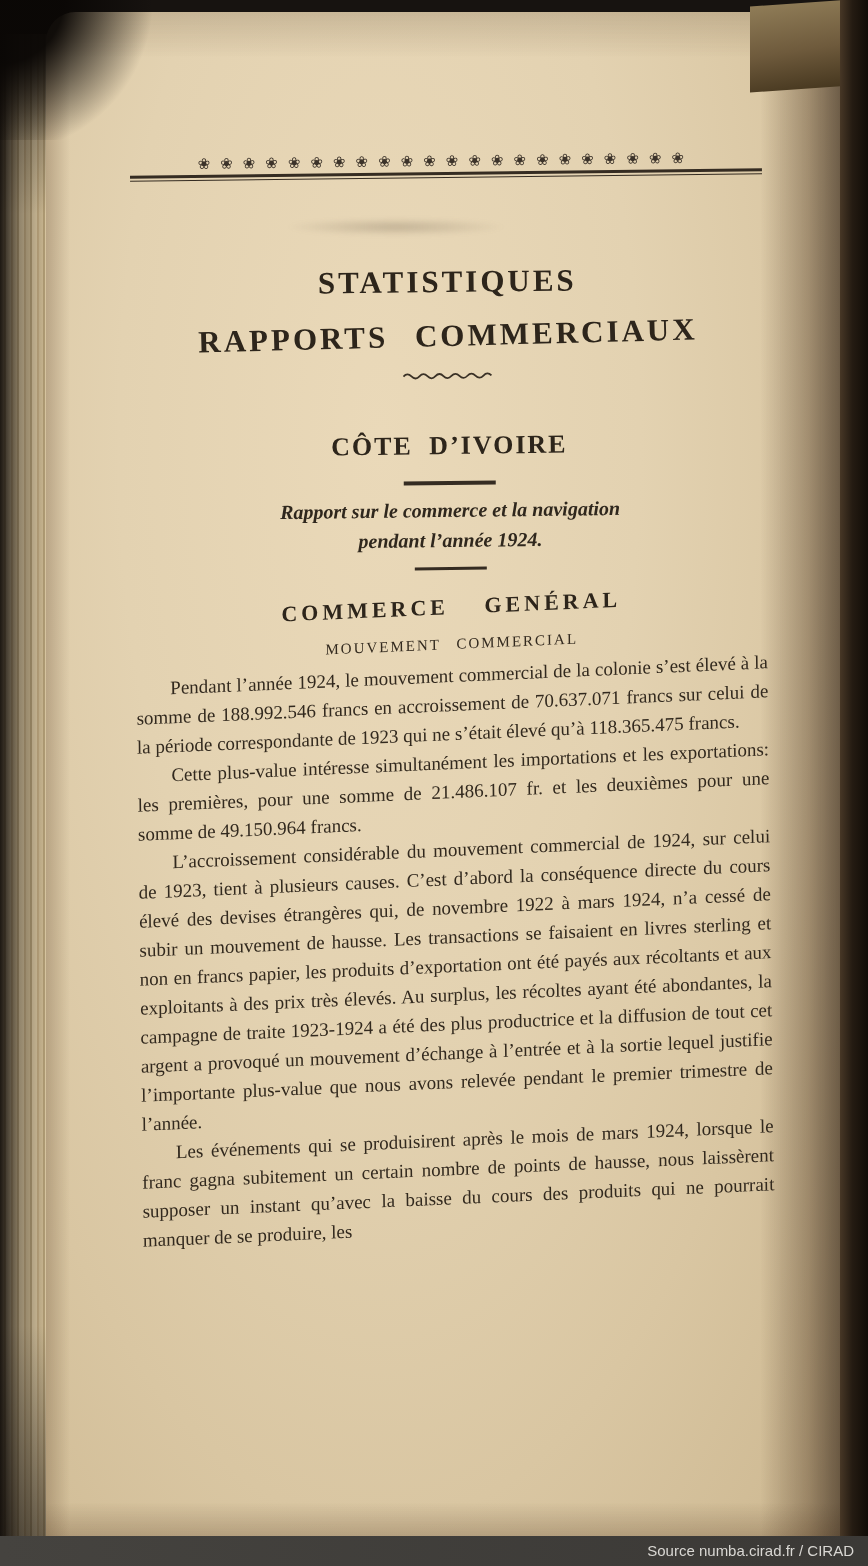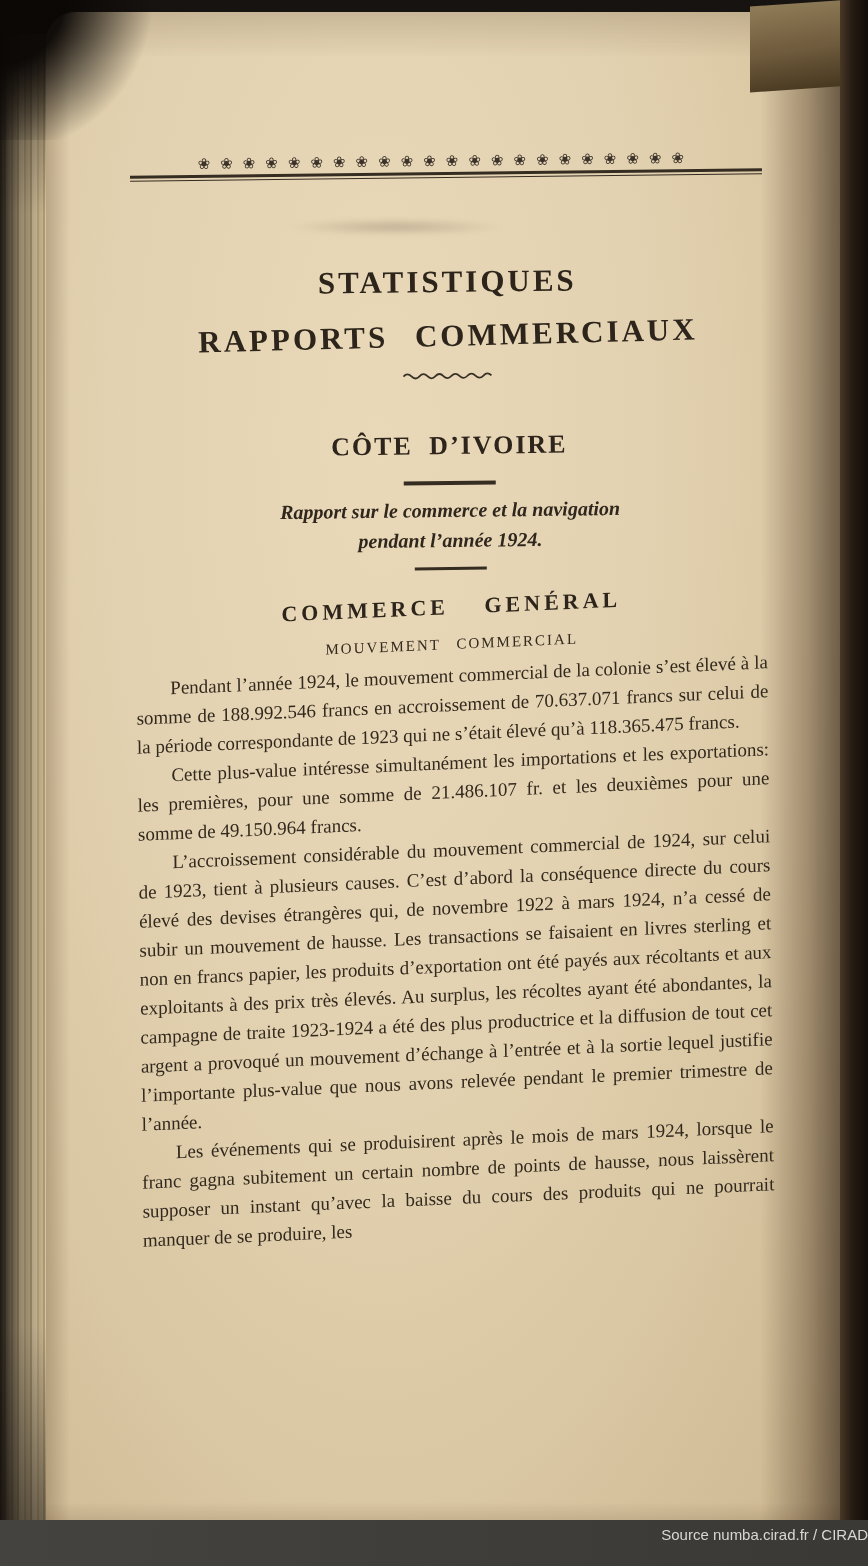--- a/index.html
+++ b/index.html
@@ -98,24 +98,24 @@
     margin-top:16px; text-align:center;
     font-size:15px; letter-spacing:2px; word-spacing:10px; color:#332a1f;
   }
   .body-text { margin-top:8px; }
   .body-text p {
     margin:0; text-indent:34px; text-align:justify;
     font-size:19px; line-height:29px; color:#32291e;
   }
 
   .source-bar {
-    position:absolute; left:0; right:0; bottom:0; height:46px; box-sizing:border-box;
+    position:absolute; left:0; right:0; bottom:0; height:30px; box-sizing:border-box;
     background: linear-gradient(90deg, #45433f, #3b3936);
     color:#d9d7d3; font-family:"Liberation Sans", sans-serif;
-    font-size:15px; line-height:30px; text-align:right; 
+    font-size:15px; line-height:30px; text-align:right; padding-right:14px;
   }
 </style>
 </head>
 <body>
 
 <div class="scene">
 
   <div class="left-pages"></div>
 
   <div class="page">

